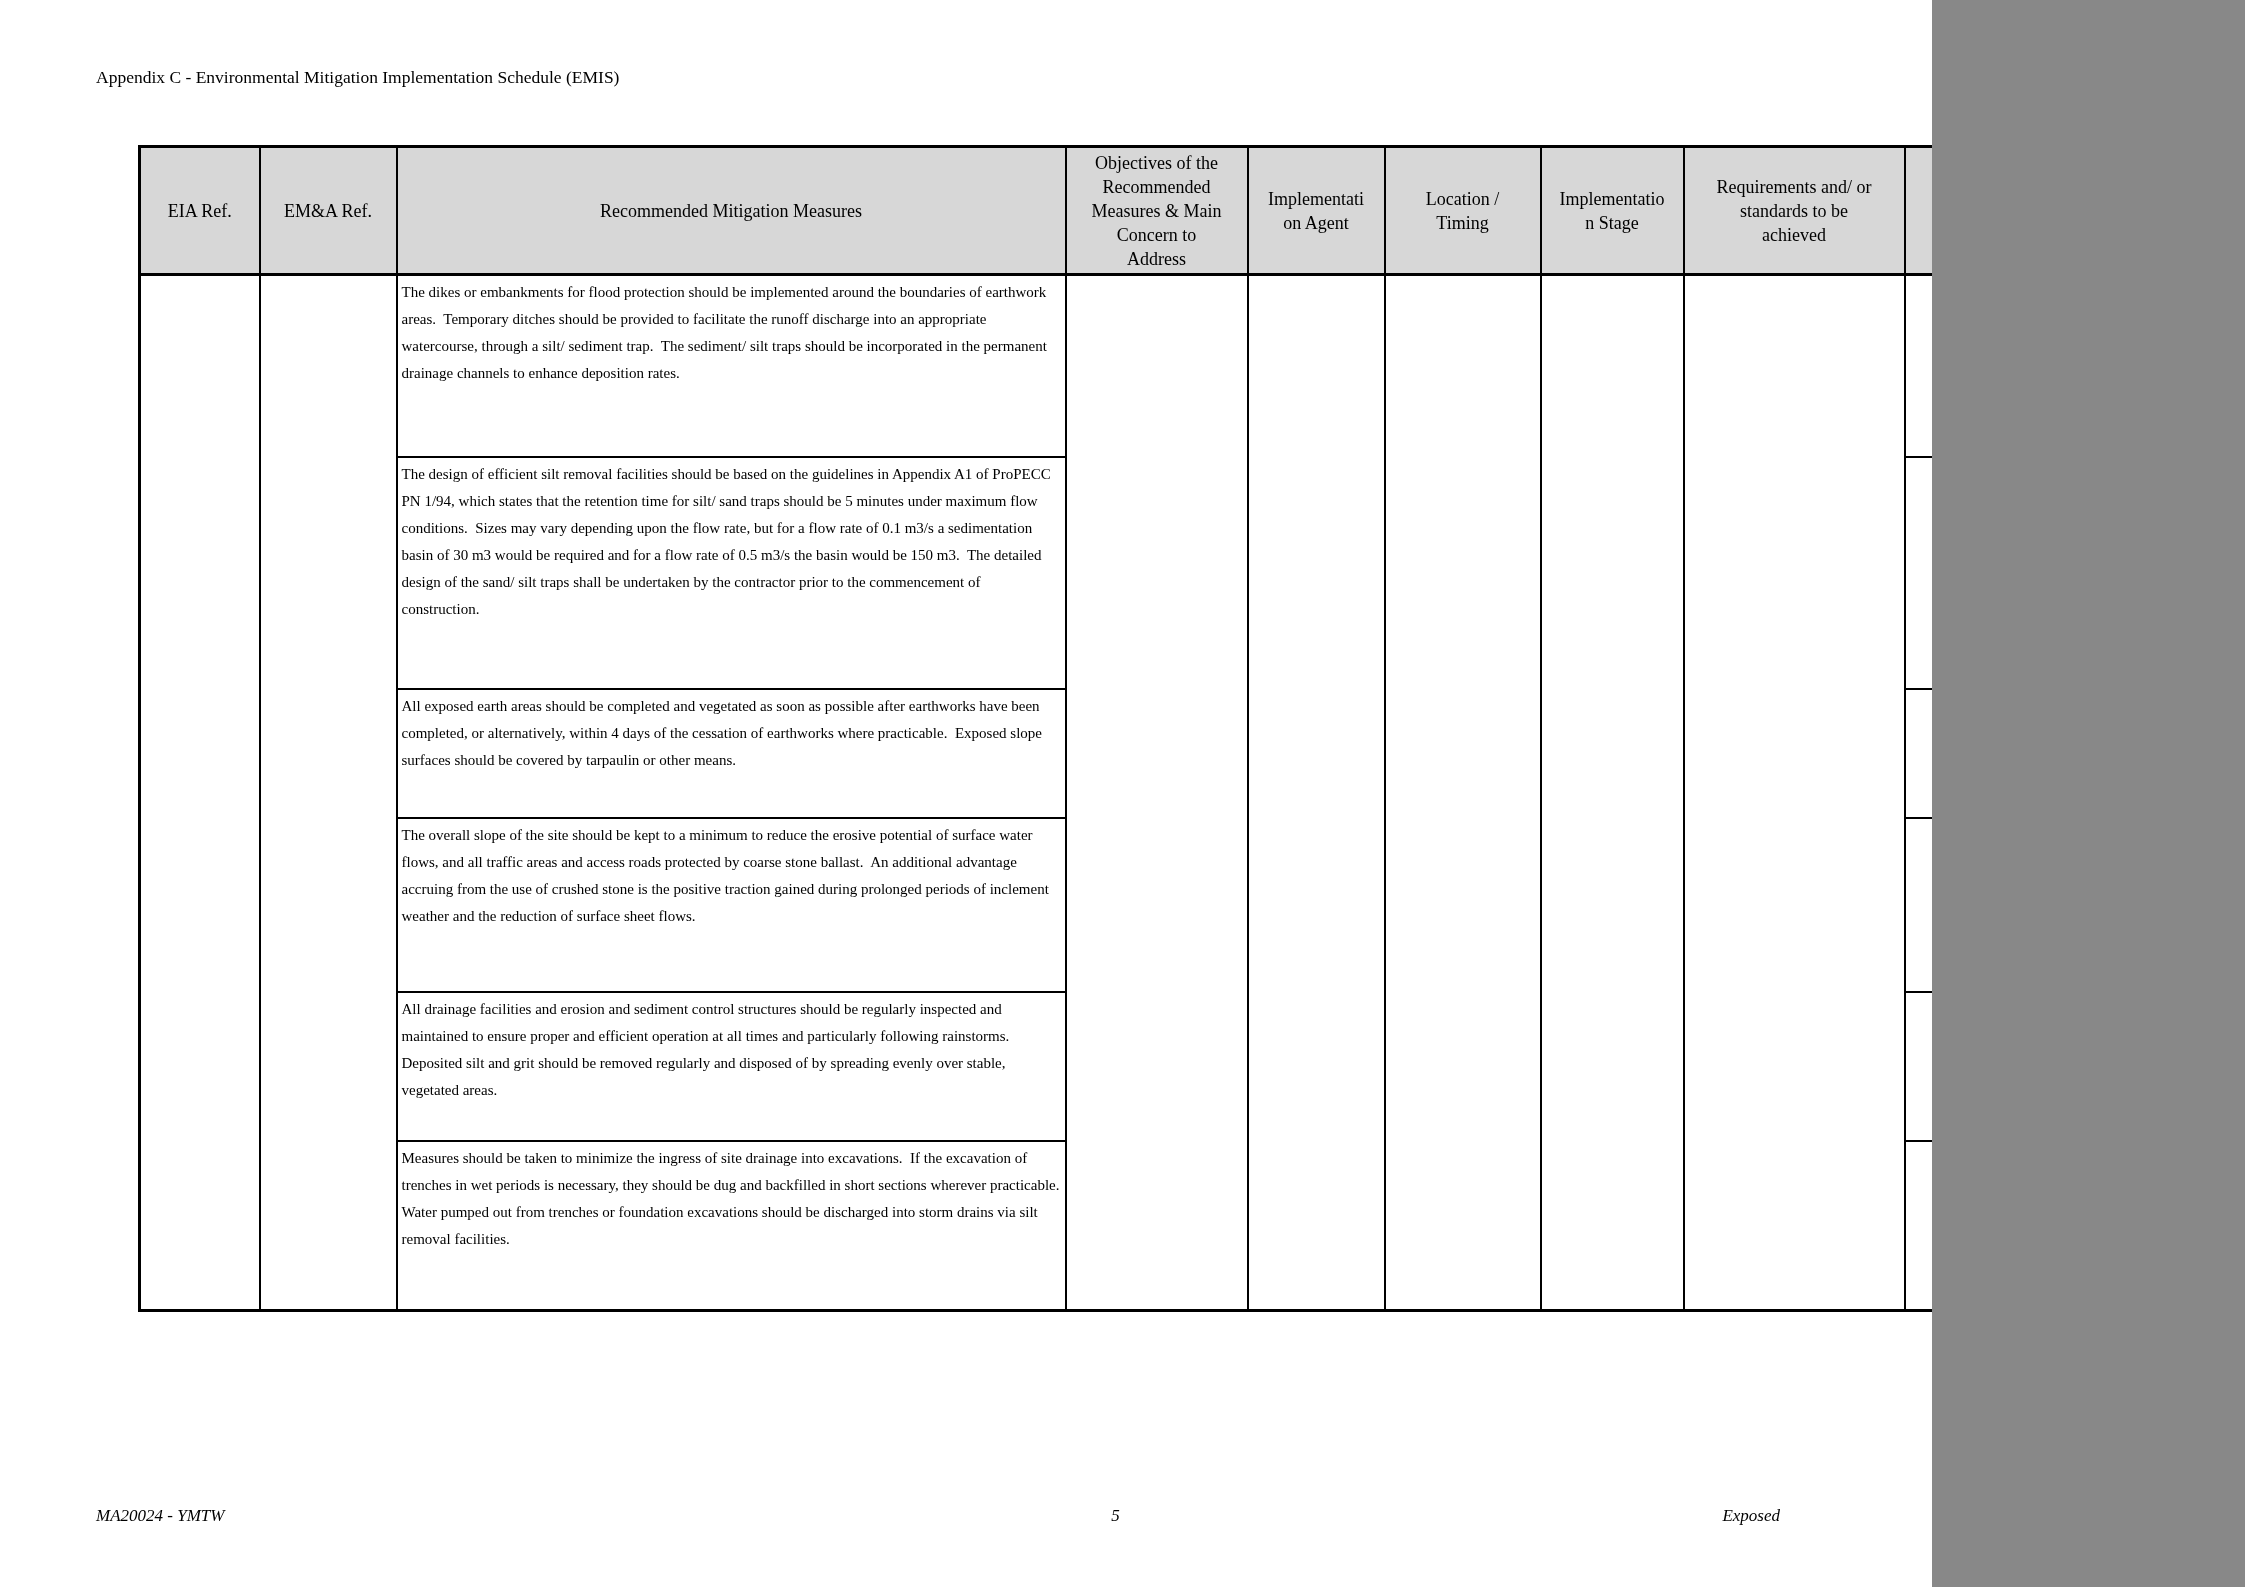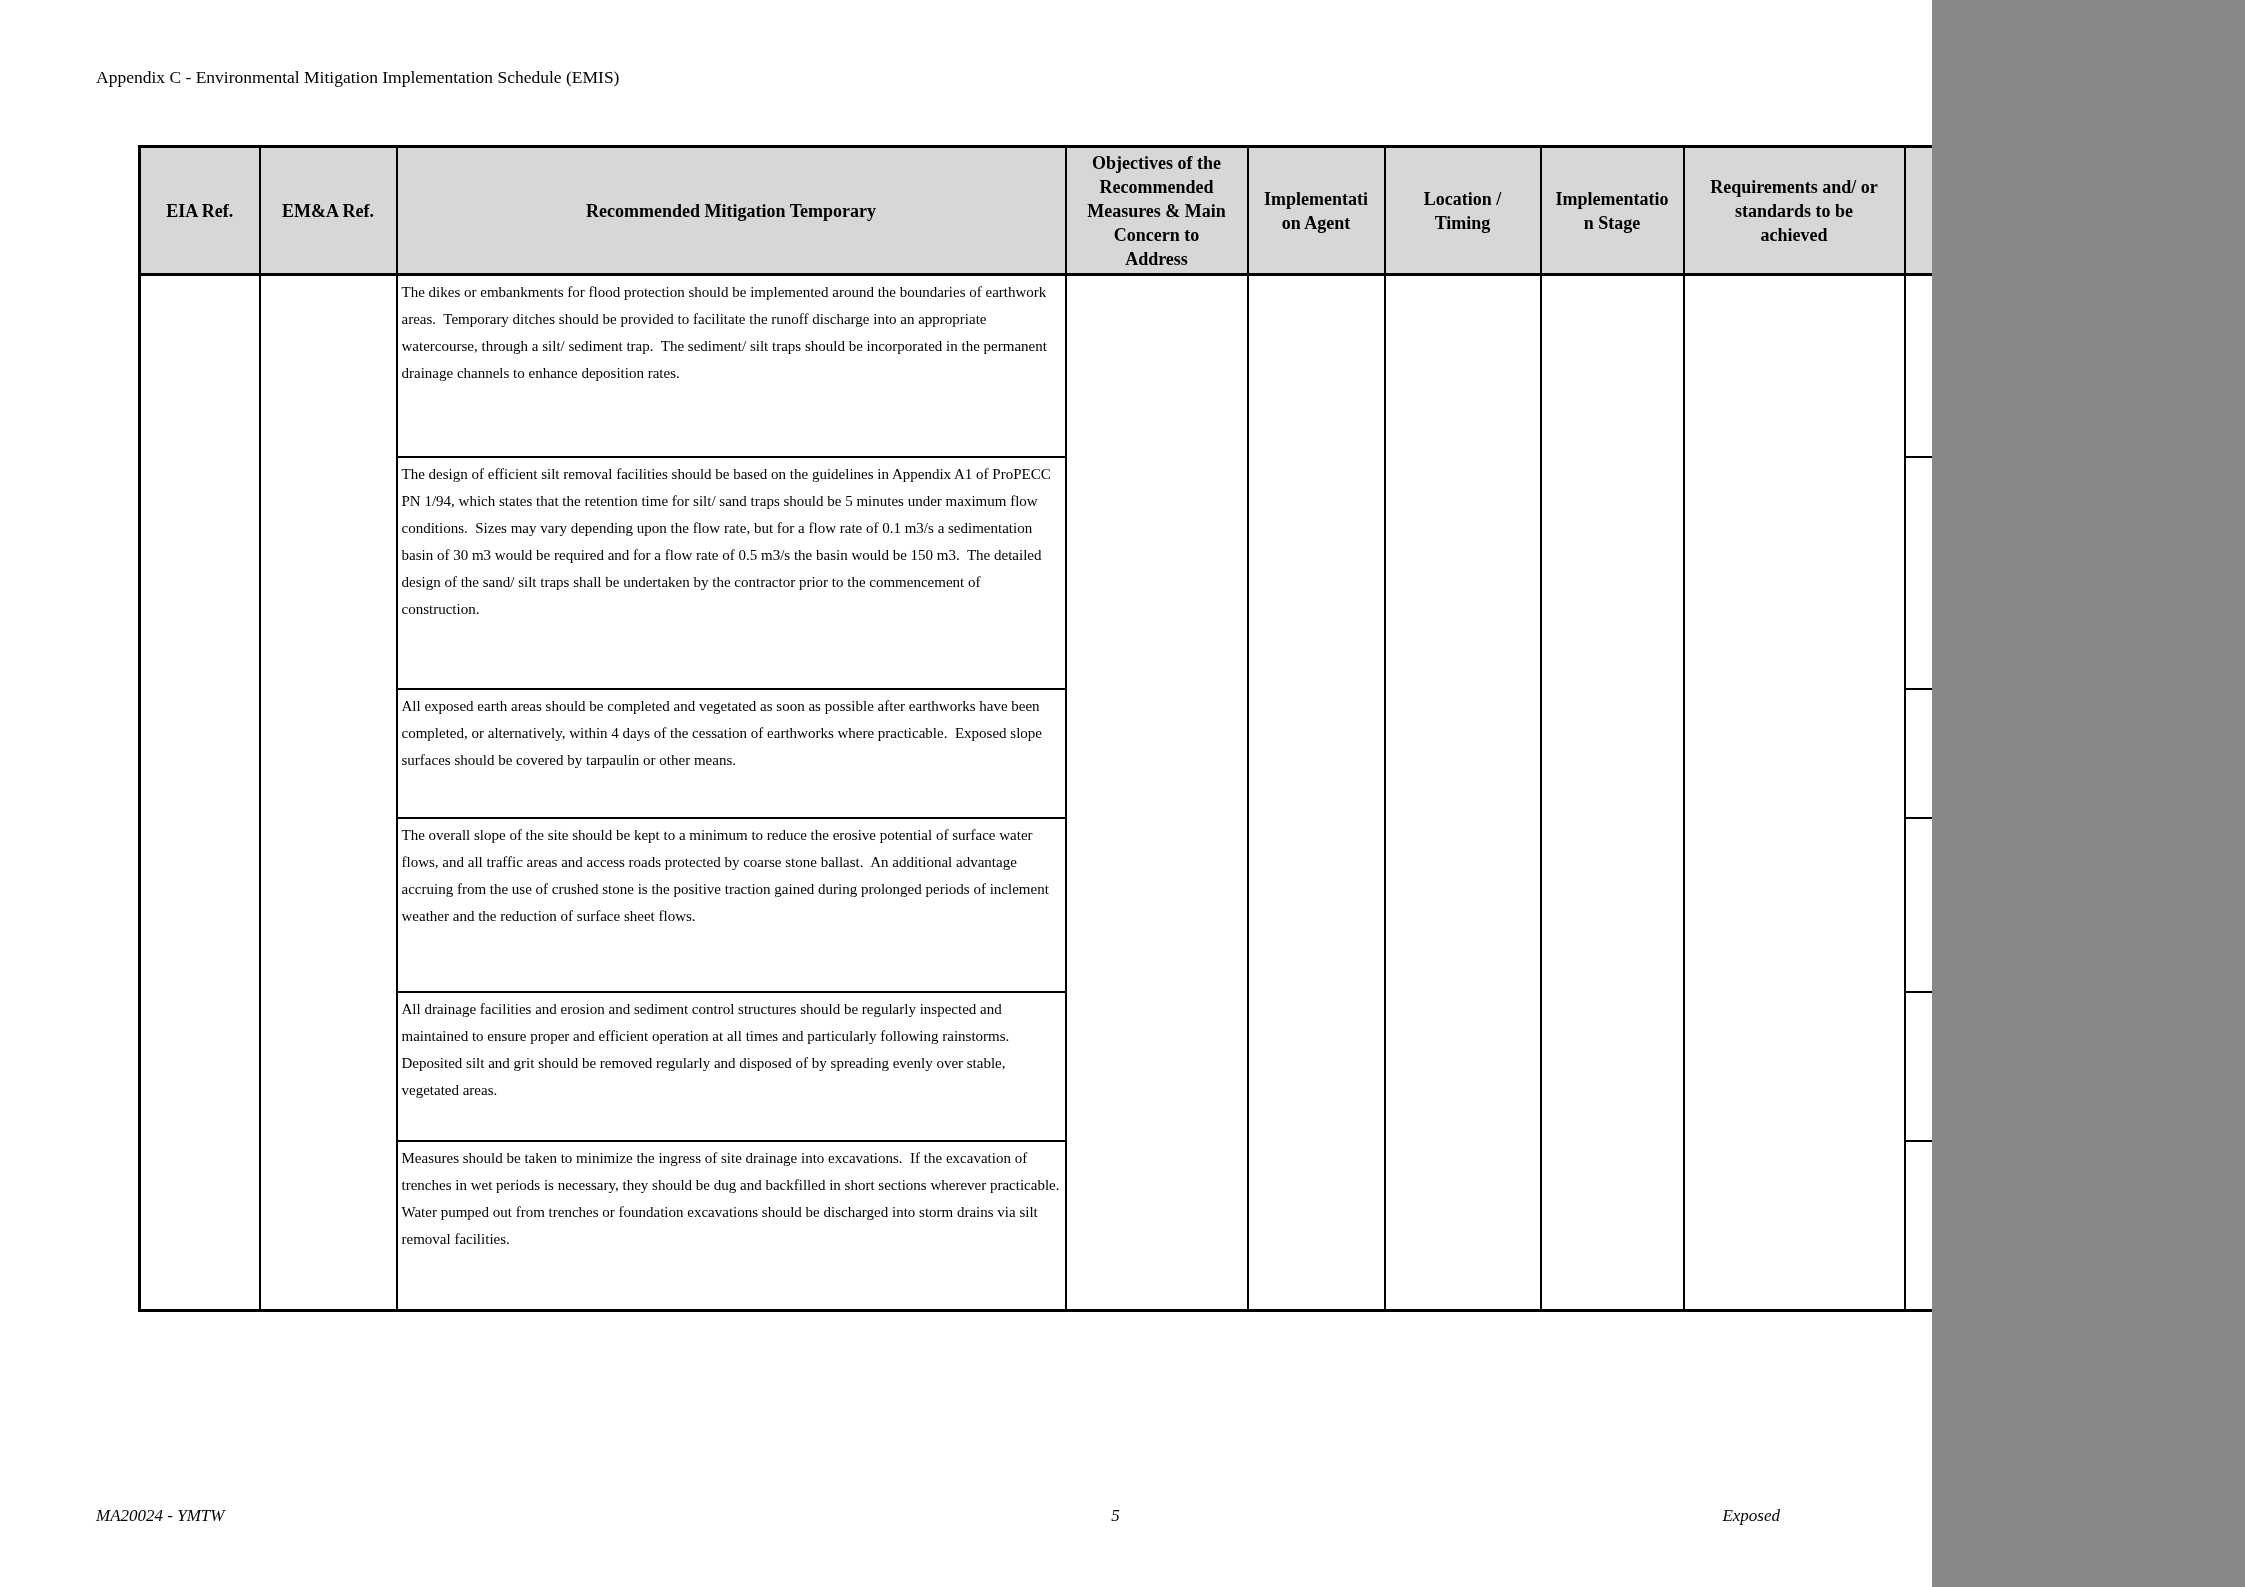--- a/index.html
+++ b/index.html
@@ -26,21 +26,21 @@
     top: 145px;
     width: 1955px;
     border-collapse: collapse;
     table-layout: fixed;
     border: 3px solid #000;
   }
   table.emis-table th {
     background: #d7d7d7;
     border: 2px solid #000;
     border-bottom: 3px solid #000;
-    font-weight: bold;
+    font-weight: normal;
     font-size: 18px;
     line-height: 24px;
     text-align: center;
     vertical-align: middle;
     white-space: pre-line;
     padding: 1px 2px;
   }
   table.emis-table td {
     border: 2px solid #000;
     vertical-align: top;
@@ -95,21 +95,21 @@
       <col style="width:137px">
       <col style="width:156px">
       <col style="width:143px">
       <col style="width:221px">
       <col style="width:190px">
     </colgroup>
     <thead>
       <tr class="hr">
         <th>EIA Ref.</th>
         <th>EM&amp;A Ref.</th>
-        <th>Recommended Mitigation Temporary</th>
+        <th>Recommended Mitigation Measures</th>
         <th>Objectives of the
 Recommended
 Measures &amp; Main
 Concern to
 Address</th>
         <th>Implementati
 on Agent</th>
         <th>Location /
 Timing</th>
         <th>Implementatio

